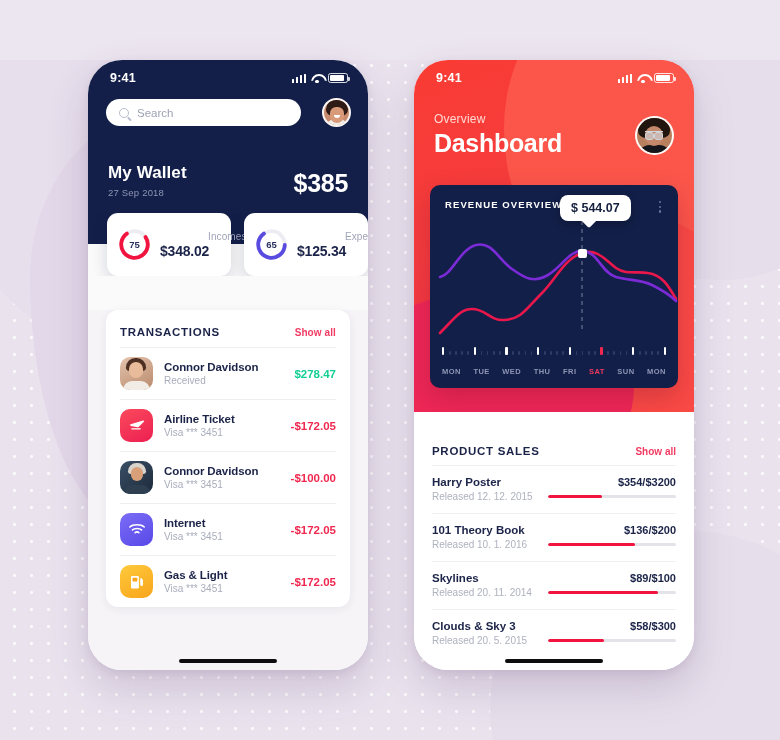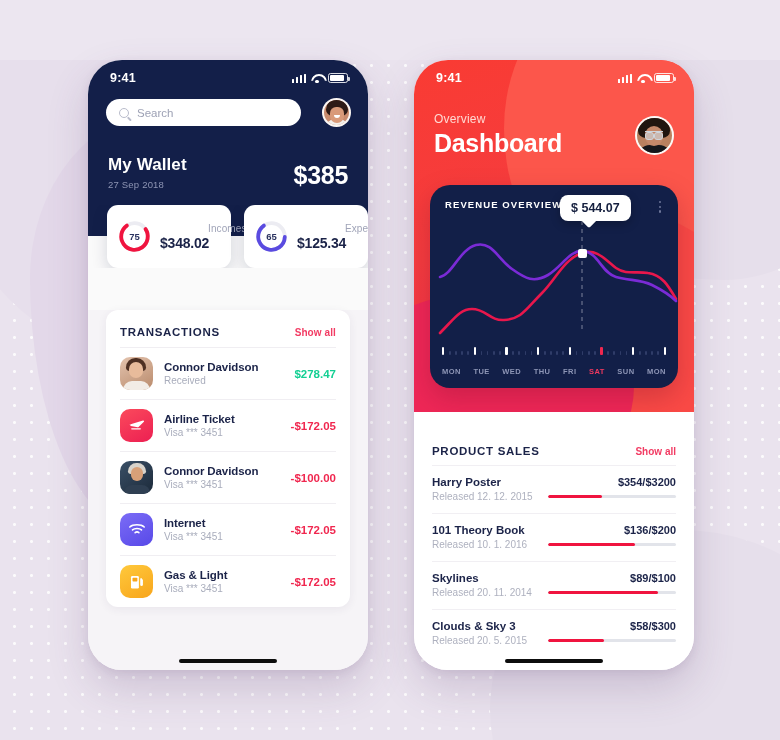--- a/index.html
+++ b/index.html
@@ -112,21 +112,21 @@
     background:#2e1b16; border-radius:11px 11px 7px 7px; }
   .av-face{ position:absolute; left:6px; top:7px; width:14px; height:16px;
     background:#d99a79; border-radius:7px 7px 8px 8px; }
   .av-smile{ position:absolute; left:10px; top:15px; width:6px; height:3px;
     background:#fff; border-radius:0 0 4px 4px; }
   .av-body{ position:absolute; left:1px; bottom:-5px; width:24px; height:11px;
     background:#f3f0ec; border-radius:10px 10px 0 0; }
 
   #wallet-row{
     display:flex; align-items:flex-end; justify-content:space-between;
-    padding:28px 20px 0 20px;
+    padding:36px 20px 0 20px;
   }
   #wallet-title{ font-size:17px; font-weight:bold; color:#fff; letter-spacing:.1px; }
   #wallet-date{ font-size:9.5px; color:#8e95b4; margin-top:4px; letter-spacing:.2px; }
   #wallet-balance{ font-size:25px; font-weight:bold; color:#fff; letter-spacing:-.3px; }
 
   #stat-cards{
     position:absolute; left:0; right:0; bottom:-32px;
     display:flex; gap:13px; padding:0 19px; overflow:hidden;
   }
   .stat-card{
@@ -236,21 +236,21 @@
   .a2-glass::before,.a2-glass::after{
     content:""; position:absolute; top:0; width:7px; height:6px;
     border:1.4px solid #cfd6dd; border-radius:3px; background:rgba(210,225,235,.55);
   }
   .a2-glass::before{ left:0 } .a2-glass::after{ right:0 }
   .a2-body{ position:absolute; left:0; bottom:-6px; width:35px; height:14px;
     background:#15161b; border-radius:13px 13px 0 0; }
 
   #revenue-card{
     position:absolute; left:16px; right:16px; top:125px; height:203px; z-index:4;
-    background:#121f48; border-radius:20px; overflow:hidden;
+    background:#121f48; border-radius:10px; overflow:hidden;
     box-shadow:0 10px 26px rgba(120,15,40,.28);
   }
   #rc-head{
     display:flex; align-items:flex-start; justify-content:space-between;
     padding:14px 14px 0 15px;
   }
   #rc-title{ font-size:9.5px; font-weight:bold; color:#fff; letter-spacing:1.1px; }
   #kebab{ display:flex; flex-direction:column; gap:2.5px; padding:2px 3px; }
   #kebab i{ width:2.2px; height:2.2px; border-radius:50%; background:#6d7699; display:block; }
   #chart-area{ position:absolute; left:0; right:0; top:36px; height:115px; }

